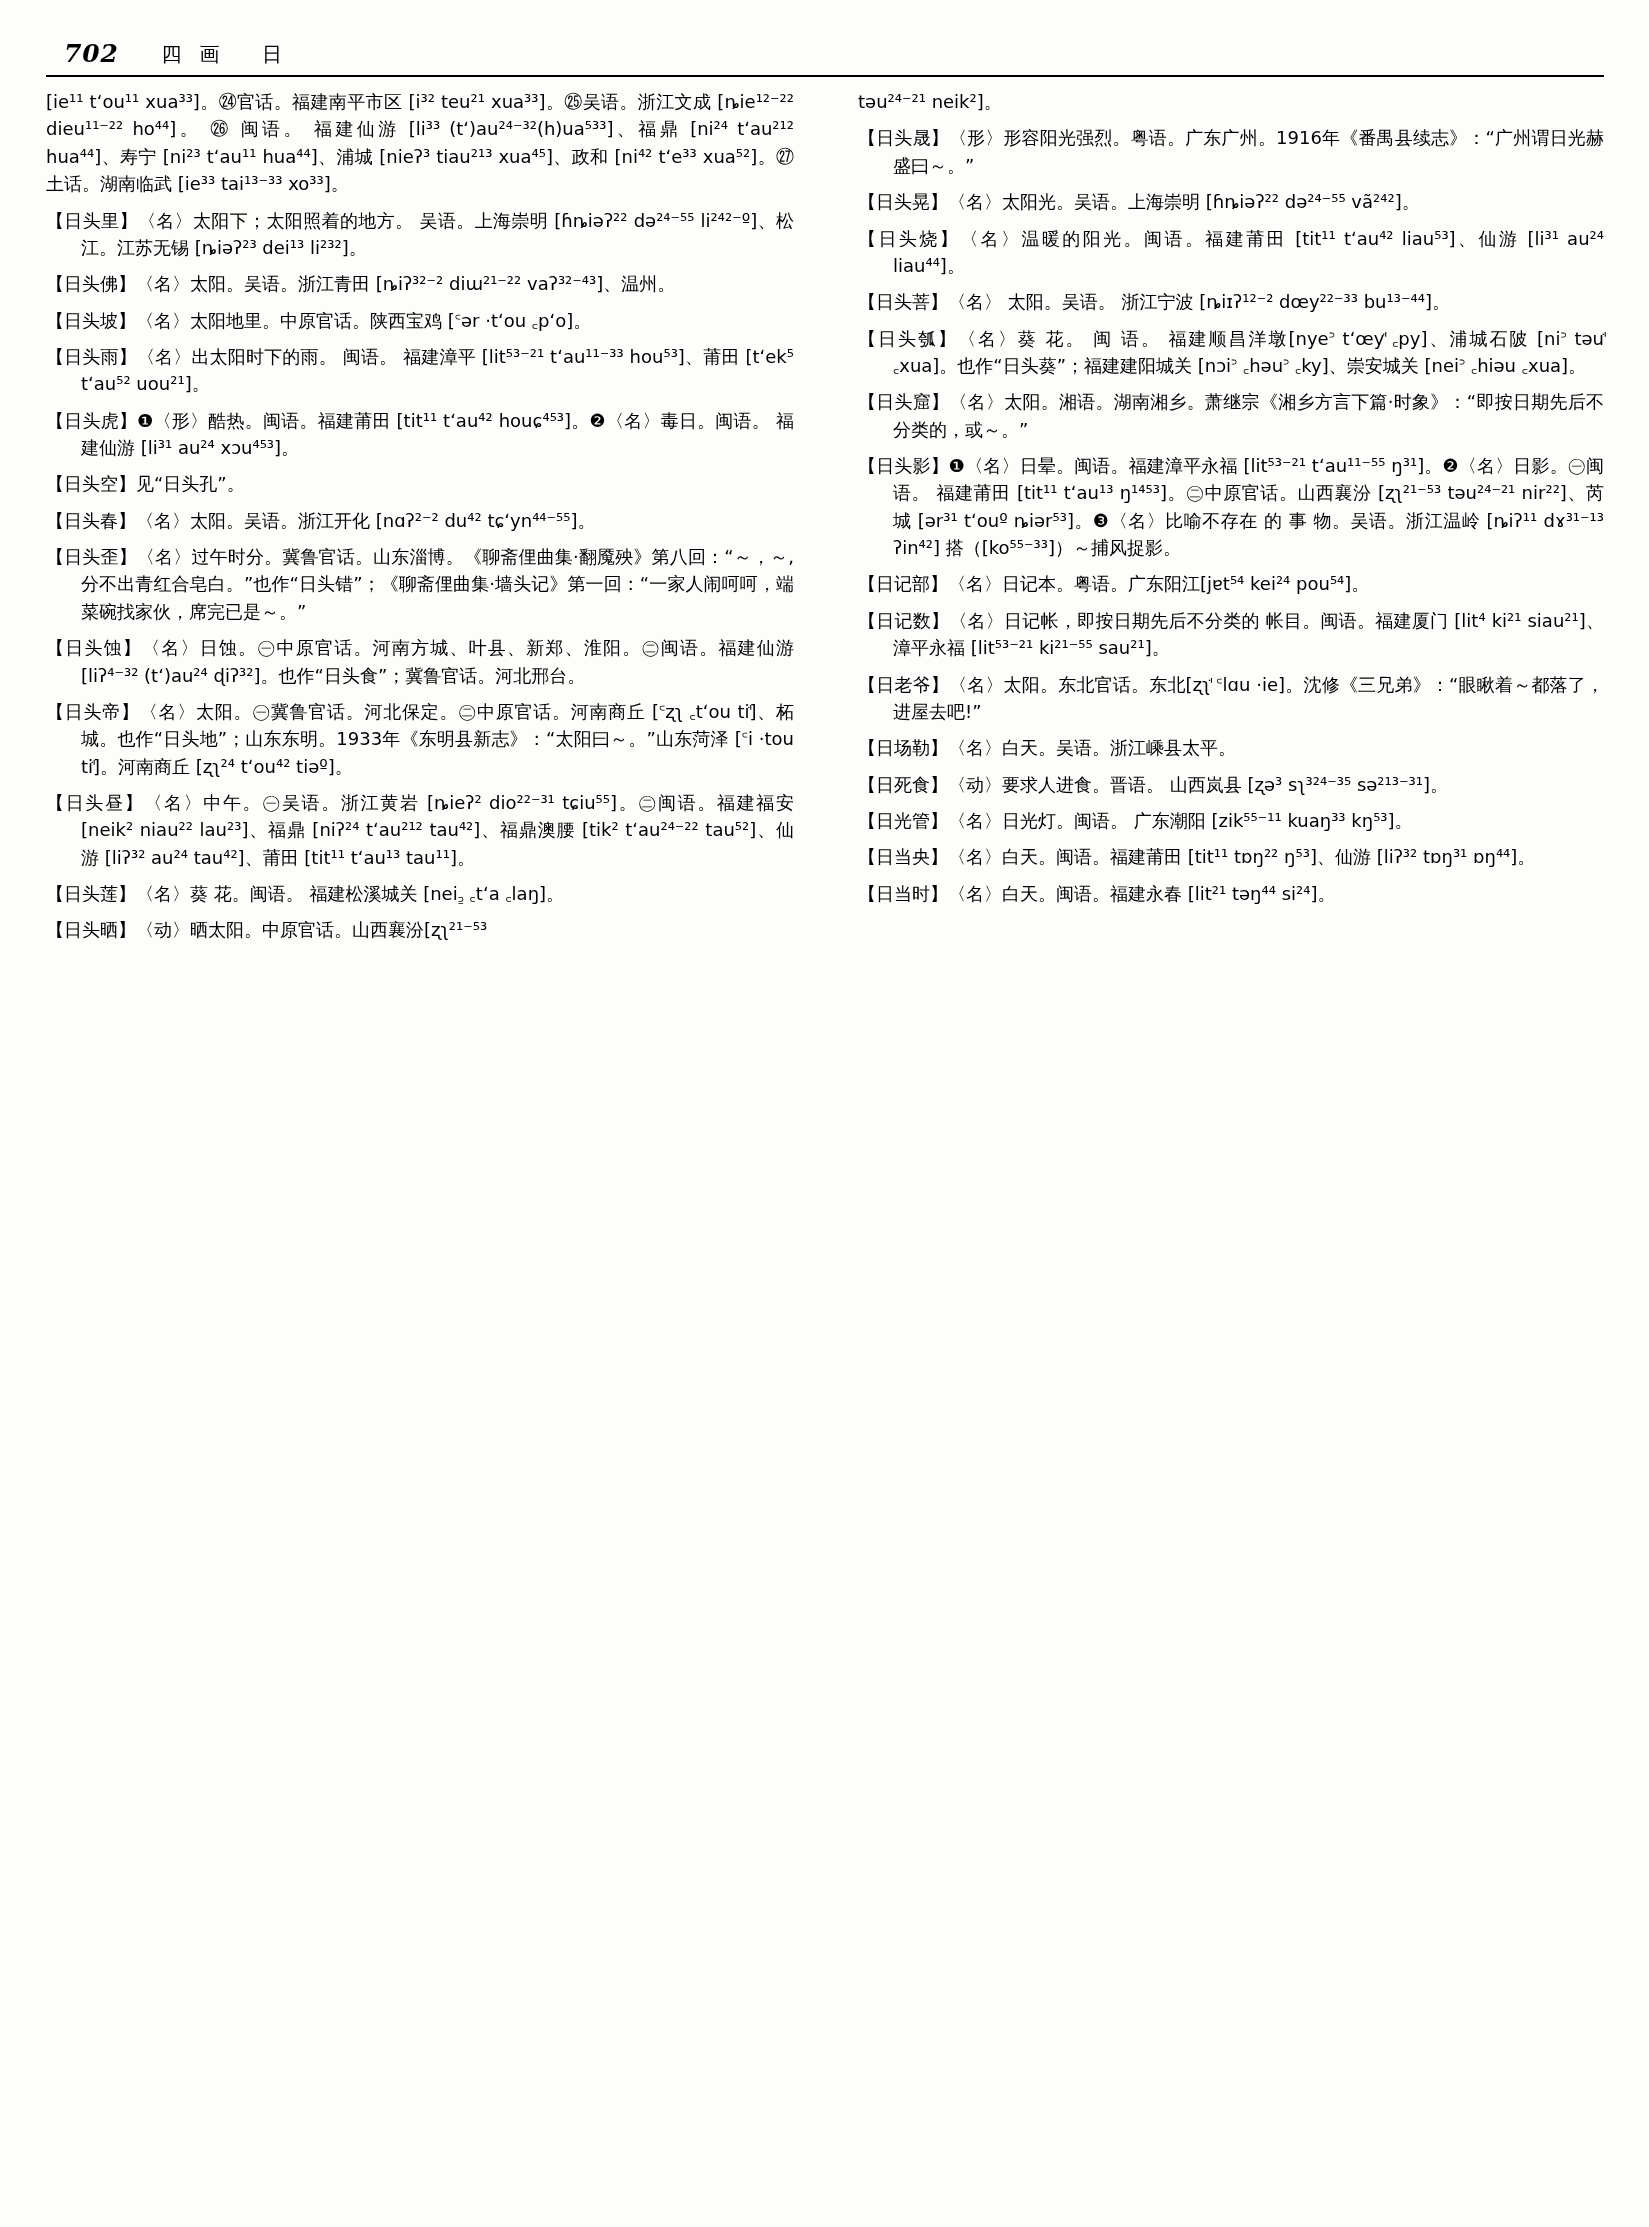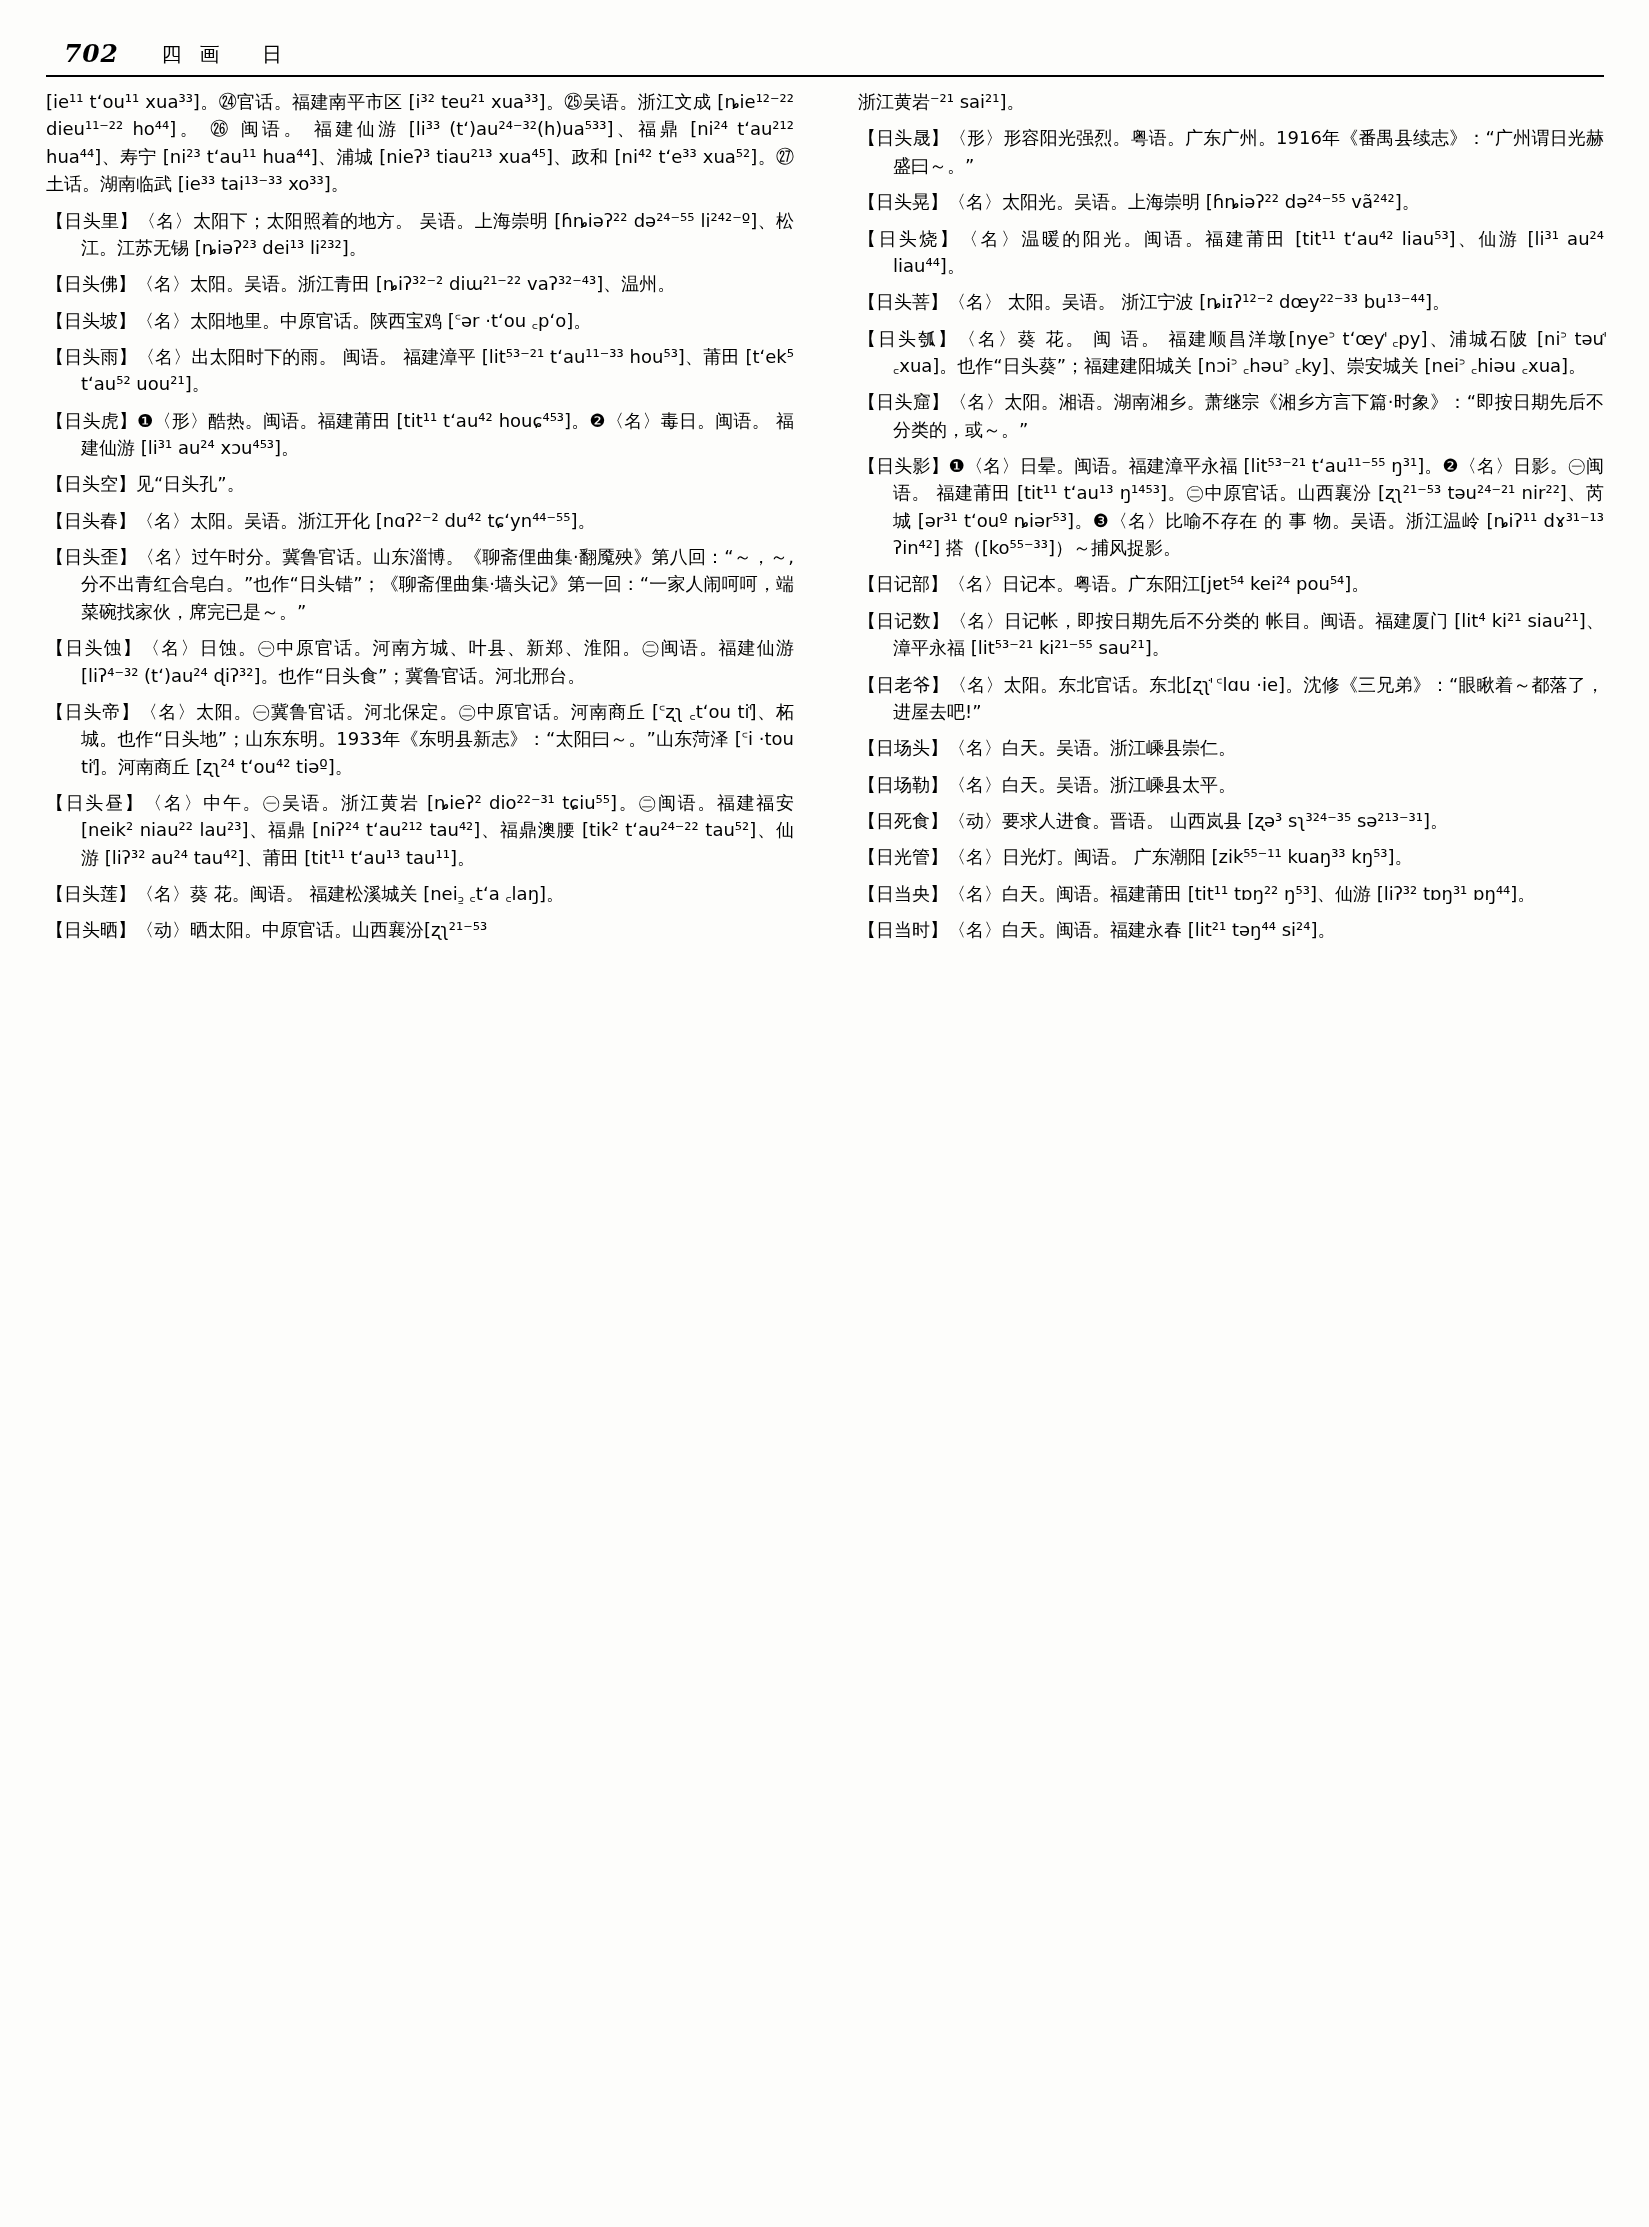--- a/index.html
+++ b/index.html
@@ -111,21 +111,21 @@
       <div class="entry"><span class="headword">【日头帝】</span><span>〈名〉太阳。㊀冀鲁官话。河北保定。㊁中原官话。河南商丘 [꜂ʐʅ ꜀tʻou tiꜗ]、柘城。也作“日头地”；山东东明。1933年《东明县新志》：“太阳曰～。”山东菏泽 [꜂i ·tou tiꜗ]。河南商丘 [ʐʅ²⁴ tʻou⁴² tiəº]。</span></div>
 
       <div class="entry"><span class="headword">【日头昼】</span><span>〈名〉中午。㊀吴语。浙江黄岩 [ȵieʔ² dio²²⁻³¹ tɕiu⁵⁵]。㊁闽语。福建福安[neik² niau²² lau²³]、福鼎 [niʔ²⁴ tʻau²¹² tau⁴²]、福鼎澳腰 [tik² tʻau²⁴⁻²² tau⁵²]、仙游 [liʔ³² au²⁴ tau⁴²]、莆田 [tit¹¹ tʻau¹³ tau¹¹]。</span></div>
 
       <div class="entry"><span class="headword">【日头莲】</span><span>〈名〉葵 花。闽语。 福建松溪城关 [nei꜇ ꜀tʻa ꜀laŋ]。</span></div>
 
       <div class="entry"><span class="headword">【日头晒】</span><span>〈动〉晒太阳。中原官话。山西襄汾[ʐʅ²¹⁻⁵³</span></div>
     </div>
 
     <div class="col col-right">
-      <div class="entry cont"><span>浙江黄岩⁻²¹ sai²¹]。</span></div>
+      <div class="entry cont"><span>təu²⁴⁻²¹ neik²]。</span></div>
 
       <div class="entry"><span class="headword">【日头晟】</span><span>〈形〉形容阳光强烈。粤语。广东广州。1916年《番禺县续志》：“广州谓日光赫盛曰～。”</span></div>
 
       <div class="entry"><span class="headword">【日头晃】</span><span>〈名〉太阳光。吴语。上海崇明 [ɦȵiəʔ²² dә²⁴⁻⁵⁵ vã²⁴²]。</span></div>
 
       <div class="entry"><span class="headword">【日头烧】</span><span>〈名〉温暖的阳光。闽语。福建莆田 [tit¹¹ tʻau⁴² liau⁵³]、仙游 [li³¹ au²⁴ liau⁴⁴]。</span></div>
 
       <div class="entry"><span class="headword">【日头菩】</span><span>〈名〉 太阳。吴语。 浙江宁波 [ȵiɪʔ¹²⁻² dœy²²⁻³³ bu¹³⁻⁴⁴]。</span></div>
 
       <div class="entry"><span class="headword">【日头瓠】</span><span>〈名〉葵 花。 闽 语。 福建顺昌洋墩[nye꜄ tʻœyꜗ ꜀py]、浦城石陂 [ni꜄ təuꜗ ꜀xua]。也作“日头葵”；福建建阳城关 [nɔi꜄ ꜀həu꜄ ꜀ky]、崇安城关 [nei꜄ ꜀hiəu ꜀xua]。</span></div>
@@ -133,21 +133,20 @@
       <div class="entry"><span class="headword">【日头窟】</span><span>〈名〉太阳。湘语。湖南湘乡。萧继宗《湘乡方言下篇·时象》：“即按日期先后不分类的，或～。”</span></div>
 
       <div class="entry"><span class="headword">【日头影】</span><span>❶〈名〉日晕。闽语。福建漳平永福 [lit⁵³⁻²¹ tʻau¹¹⁻⁵⁵ ŋ³¹]。❷〈名〉日影。㊀闽语。 福建莆田 [tit¹¹ tʻau¹³ ŋ¹⁴⁵³]。㊁中原官话。山西襄汾 [ʐʅ²¹⁻⁵³ təu²⁴⁻²¹ nir²²]、芮城 [ər³¹ tʻouº ȵiər⁵³]。❸〈名〉比喻不存在 的 事 物。吴语。浙江温岭 [ȵiʔ¹¹ dɤ³¹⁻¹³ ʔin⁴²] 搭（[ko⁵⁵⁻³³]）～捕风捉影。</span></div>
 
       <div class="entry"><span class="headword">【日记部】</span><span>〈名〉日记本。粤语。广东阳江[jɐt⁵⁴ kei²⁴ pou⁵⁴]。</span></div>
 
       <div class="entry"><span class="headword">【日记数】</span><span>〈名〉日记帐，即按日期先后不分类的 帐目。闽语。福建厦门 [lit⁴ ki²¹ siau²¹]、漳平永福 [lit⁵³⁻²¹ ki²¹⁻⁵⁵ sau²¹]。</span></div>
 
       <div class="entry"><span class="headword">【日老爷】</span><span>〈名〉太阳。东北官话。东北[ʐʅꜗ ꜂lɑu ·ie]。沈修《三兄弟》：“眼瞅着～都落了，进屋去吧!”</span></div>
 
-      <div class="entry"><span class="headword">【日场头】</span><span>〈名〉白天。吴语。浙江嵊县崇仁。</span></div>
 
       <div class="entry"><span class="headword">【日场勒】</span><span>〈名〉白天。吴语。浙江嵊县太平。</span></div>
 
       <div class="entry"><span class="headword">【日死食】</span><span>〈动〉要求人进食。晋语。 山西岚县 [ʐə³ sʅ³²⁴⁻³⁵ sə²¹³⁻³¹]。</span></div>
 
       <div class="entry"><span class="headword">【日光管】</span><span>〈名〉日光灯。闽语。 广东潮阳 [zik⁵⁵⁻¹¹ kuaŋ³³ kŋ⁵³]。</span></div>
 
       <div class="entry"><span class="headword">【日当央】</span><span>〈名〉白天。闽语。福建莆田 [tit¹¹ tɒŋ²² ŋ⁵³]、仙游 [liʔ³² tɒŋ³¹ ɒŋ⁴⁴]。</span></div>
 
       <div class="entry"><span class="headword">【日当时】</span><span>〈名〉白天。闽语。福建永春 [lit²¹ təŋ⁴⁴ si²⁴]。</span></div>

